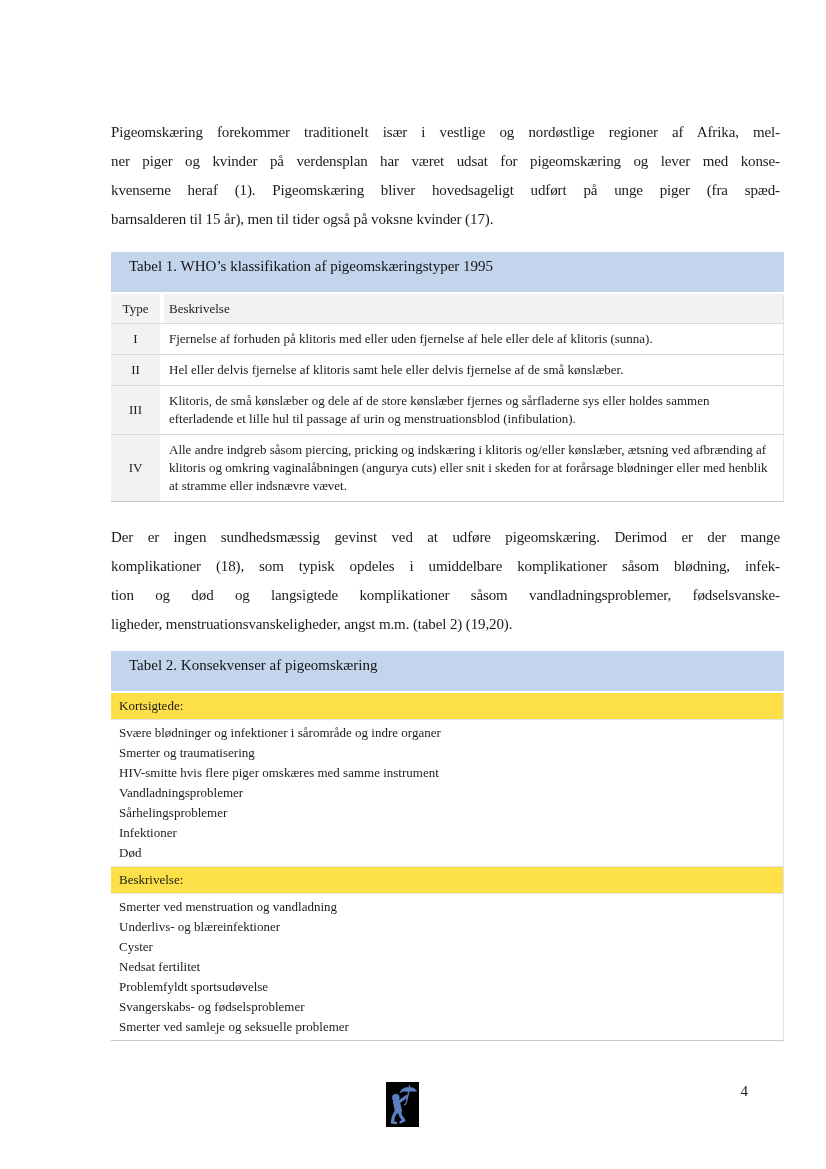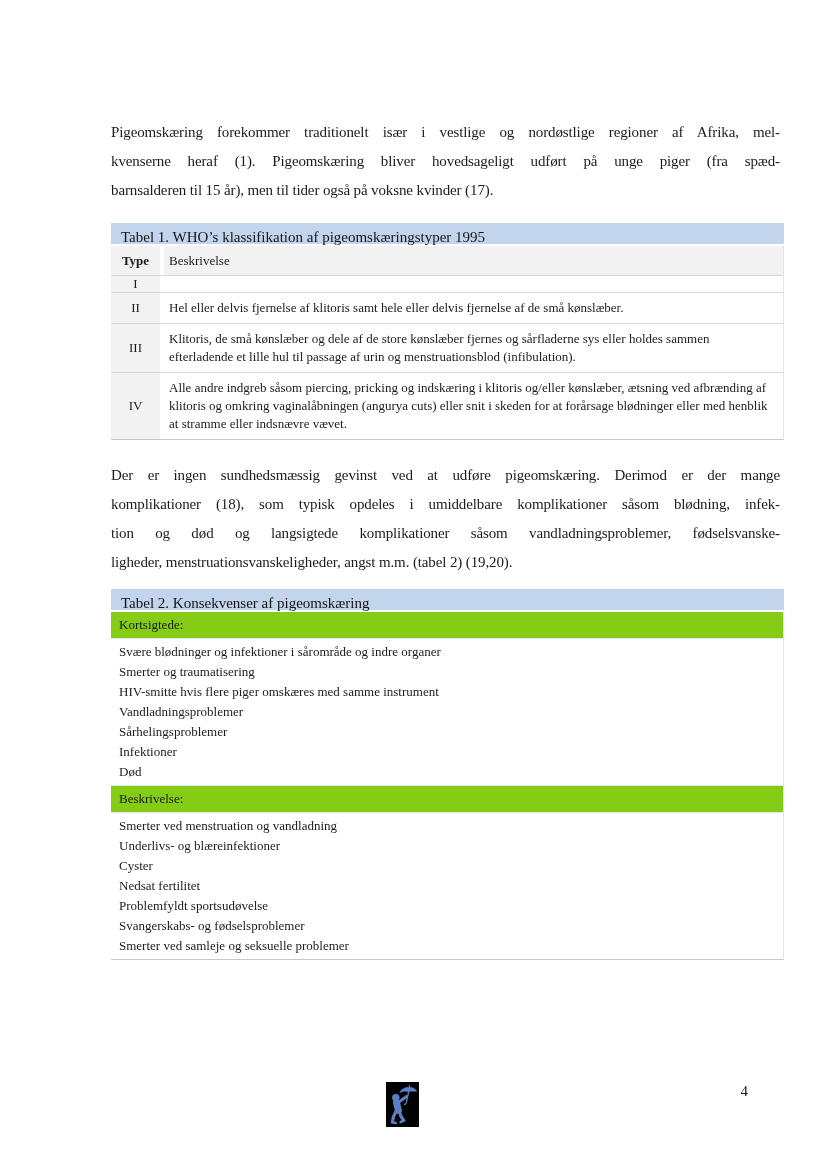--- a/index.html
+++ b/index.html
@@ -14,46 +14,46 @@
   .content { position:absolute; left:79px; top:118px; width:673px;margin-left:32px; }
 
   
   .para { width:669px; font-size:15px; line-height:29px; letter-spacing:-0.12px; }
   .para .bodyline { text-align:justify; text-align-last:justify; }
   .para .bodyline:last-child { text-align-last:left; }
 
   
   .tbl { width:673px; }
   .tbl-title {
-    height:21px; line-height:28px;
+    height:40px; line-height:28px;
     background:#c2d5ec;
-    padding-left:10px;
+    padding-left:18px;
     font-size:15px;
     color:#141414;
   }
   .t1-body, .t2-body {
     border-bottom:1px solid #c8c8c8;
     border-right:1px solid #e4e4e4;
   }
   .t1-header { display:flex; margin-top:2px; height:29px; line-height:29px; font-size:13px; }
   .t1-header .hcell { background:#f2f2f2; }
-  .hcell-type { width:49px; text-align:center;font-weight:bold; }
+  .hcell-type { width:49px; text-align:center; }
   .hgap { width:4px; background:#ffffff; }
   .hcell-desc { flex:1; padding-left:5px; }
 
   .t1-row { display:flex; border-top:1px solid #d9d9d9; }
   .t1-type {
     width:49px; background:#f2f2f2;
     display:flex; align-items:center; justify-content:center;
     font-size:13px;
   }
   .t1-desc { flex:1; padding:6px 10px 6px 9px; font-size:13px; line-height:18px; }
 
   .t2-band {
-    background:#84cc16;
+    background:#fde047;
     font-size:13px; line-height:18px;
     padding:4px 0 4px 8px;
     border-top:1px solid #e2e2e2;
     border-bottom:1px solid #e2e2e2;
   }
   .t2-band.first { margin-top:2px; border-top:none; }
   .t2-items { padding:3px 0 3px 8px; font-size:13px; }
   .t2-item { line-height:20px; }
 
   .mt18 { margin-top:18px; }
@@ -71,38 +71,40 @@
 <body>
 
 <div class="page">
   <div class="content">
 
     <div class="para">
 
         <div class="bodyline">Pigeomskæring forekommer traditionelt især i vestlige og nordøstlige regioner af Afrika, mel-</div>
 
 
+        <div class="bodyline">ner piger og kvinder på verdensplan har været udsat for pigeomskæring og lever med konse-</div>
 
         <div class="bodyline">kvenserne heraf (1). Pigeomskæring bliver hovedsageligt udført på unge piger (fra spæd-</div>
 
         <div class="bodyline">barnsalderen til 15 år), men til tider også på voksne kvinder (17).</div>
       </div>
 
     <div class="tbl mt18">
       <div class="tbl-title">Tabel 1. WHO’s klassifikation af pigeomskæringstyper 1995</div>
       <div class="t1-body">
         <div class="t1-header">
           <div class="hcell hcell-type">Type</div>
           <div class="hgap"></div>
           <div class="hcell hcell-desc">Beskrivelse</div>
         </div>
         <div>
 
             <div class="t1-row">
               <div class="t1-type">I</div>
+              <div class="t1-desc">Fjernelse af forhuden på klitoris med eller uden fjernelse af hele eller dele af klitoris (sunna).</div>
             </div>
 
             <div class="t1-row">
               <div class="t1-type">II</div>
               <div class="t1-desc">Hel eller delvis fjernelse af klitoris samt hele eller delvis fjernelse af de små kønslæber.</div>
             </div>
 
             <div class="t1-row">
               <div class="t1-type">III</div>
               <div class="t1-desc">Klitoris, de små kønslæber og dele af de store kønslæber fjernes og sårfladerne sys eller holdes sammen efterladende et lille hul til passage af urin og menstruationsblod (infibulation).</div>

